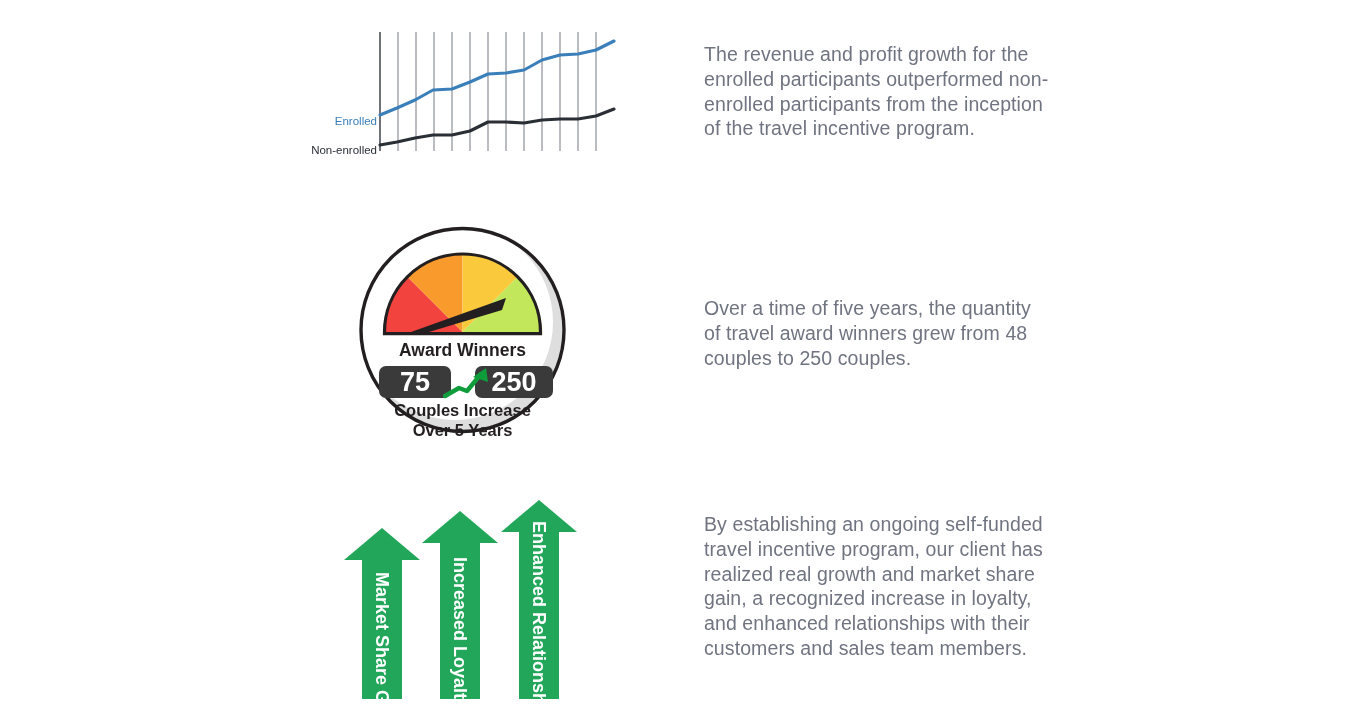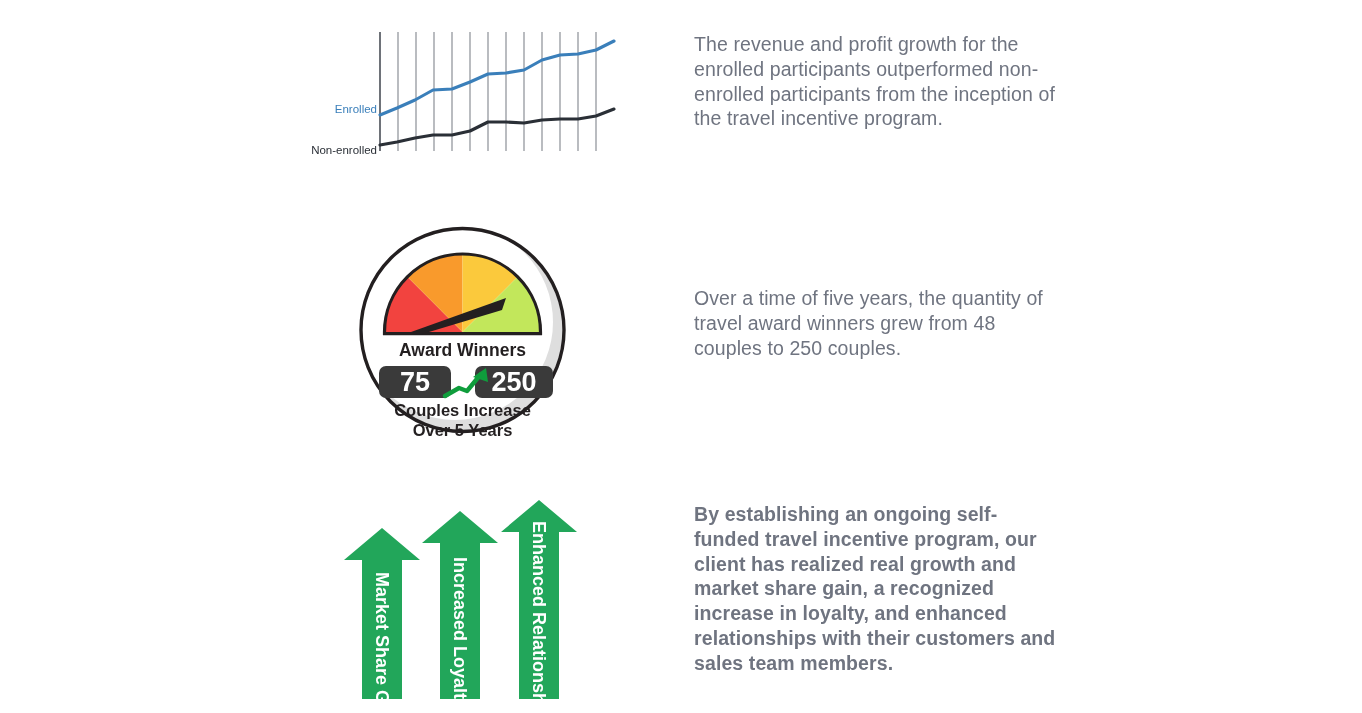--- a/index.html
+++ b/index.html
@@ -25,42 +25,42 @@
     position: absolute;
     left: 694px;
     width: 366px;
     color: #6f7480;
     font-size: 19.5px;
     line-height: 24.8px;
     letter-spacing: .1px;
     font-weight: 400;
   }
   .text-col p {
-    margin: 0;
+    margin: 10px;
   }
 
   
   #chart-block {
     position: absolute;
     left: 305px;
     top: 14px;
     width: 320px;
     height: 146px;
   }
   #chart-svg { display: block; }
   .chart-legend-label {
     position: absolute;
     font-size: 11.5px;
     font-family: "Liberation Sans", sans-serif;
     white-space: nowrap;
     text-align: right;
   }
   #legend-enrolled {
     left: 0px;
-    top: 89px;
+    top: 101px;
     width: 72px;
     color: #3a7fba;
   }
   #legend-nonenrolled {
     left: -12px;
     top: 130px;
     width: 84px;
     color: #2a2f36;
   }
 
@@ -80,21 +80,21 @@
     left: 340px;
     top: 497px;
     width: 250px;
     height: 210px;
   }
   #arrows-svg { display: block; }
 
   
   #text-1 { top: 32px; }
   #text-2 { top: 286px; }
-  #text-3 { top: 502px; font-weight: bold; }
+  #text-3 { top: 502px; }
 </style>
 </head>
 <body>
 
 <div class="page">
 
   <div id="chart-block">
     <svg id="chart-svg" width="320" height="146" viewBox="0 0 320 146">
       <g>
         <line x1="75" y1="18" x2="75" y2="137" stroke="#4a4f57" stroke-width="1.6"></line>

